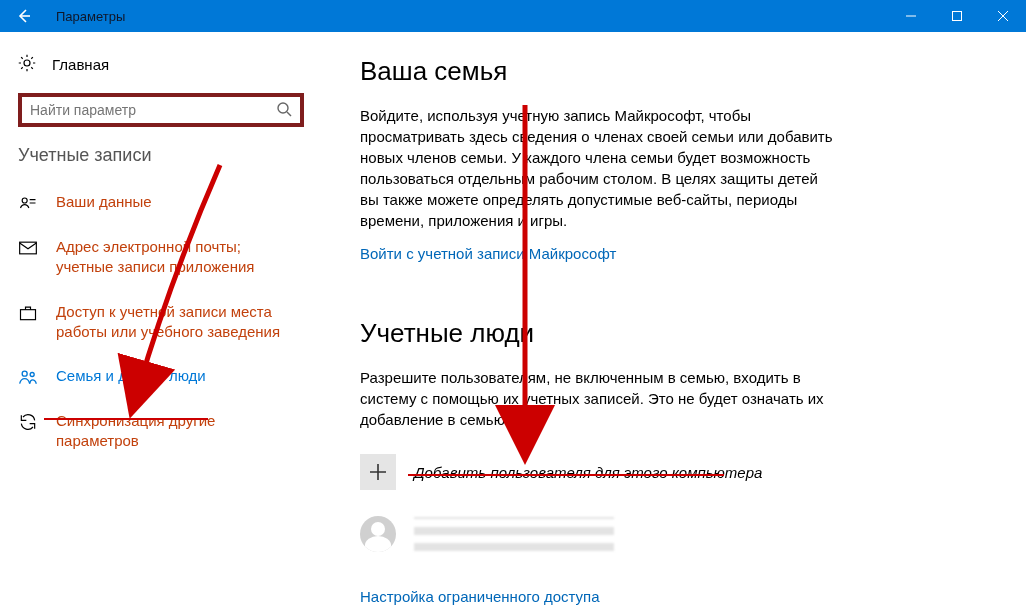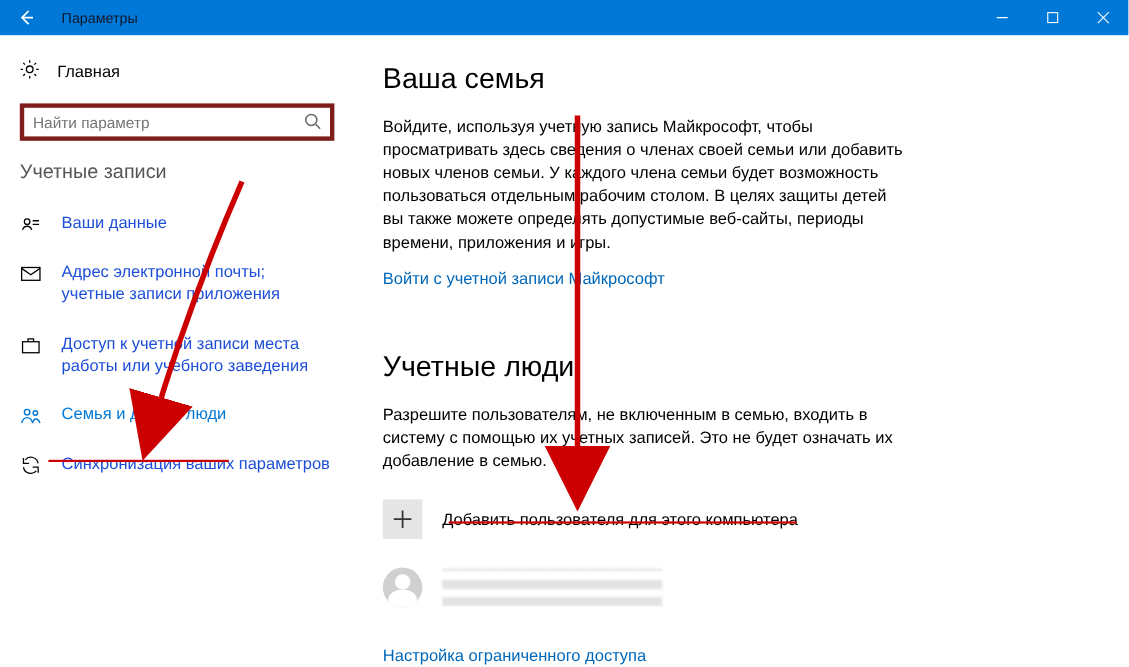--- a/index.html
+++ b/index.html
@@ -30,20 +30,21 @@
     flex: 1;
   }
   .winbtns { display: flex; }
   .winbtn {
     width: 46px; height: 32px;
     display:flex; align-items:center; justify-content:center;
   }
   .content {
     display: flex;
     height: calc(100% - 32px);
+    gap: 12px;
   }
   .sidebar {
     width: 318px;
     padding: 16px 8px 16px 8px;
   }
   .home-row {
     display:flex; align-items:center; gap:16px;
     padding: 6px 10px 10px 10px;
     font-size: 15px;
   }
@@ -62,21 +63,21 @@
   }
   .side-heading {
     color:#555; font-size:18px;
     padding: 4px 10px 14px 10px;
   }
   .nav-list { list-style:none; }
   .nav-item {
     display:flex; align-items:flex-start; gap:18px;
     padding: 12px 10px;
     font-size: 15px;
-    color:#1d4ed8;
+    color:#c2410c;
     cursor: default;
   }
   .nav-item.active { color:#0078d7; }
   .nav-item .icon {
     width: 20px; height:20px; flex-shrink:0;
     display:flex; align-items:center; justify-content:center;
     margin-top:1px;
   }
   .nav-item .label { line-height:1.35; }
   .main {
@@ -106,21 +107,21 @@
   .add-row {
     display:flex; align-items:center; gap:18px;
     margin-top: 24px;
   }
   .plus-btn {
     width: 36px; height:36px;
     background:#e5e5e5;
     display:flex; align-items:center; justify-content:center;
     font-size: 20px; color:#333;
   }
-  .add-label { font-size:15px; }
+  .add-label { font-size:15px;font-style:italic; }
   .user-row {
     display:flex; align-items:center; gap:18px;
     margin-top: 26px;
   }
   .avatar {
     width:36px; height:36px; border-radius:50%;
     background:#d0d0d0;
     position:relative; overflow:hidden;
   }
   .avatar::before, .avatar::after { content:""; position:absolute; background:#fff; }
@@ -236,21 +237,21 @@
         </span>
         <span class="label">Семья и другие люди</span>
       </li>
       <li class="nav-item">
         <span class="icon">
           <svg width="20" height="20" viewBox="0 0 24 24">
               <path d="M20 10a8 8 0 0 0-14-4M4 14a8 8 0 0 0 14 4" stroke="#000" stroke-width="1.4" fill="none"></path>
               <path d="M4 4v6h6M20 20v-6h-6" stroke="#000" stroke-width="1.4" fill="none"></path>
             </svg>
         </span>
-        <span class="label">Синхронизация ваших параметров</span>
+        <span class="label">Синхронизация другие параметров</span>
       </li>
     </ul>
   </div>
 
   <div class="main">
     <h1 class="section">Ваша семья</h1>
     <p class="body-text">Войдите, используя учетную запись Майкрософт, чтобы просматривать здесь сведения о членах своей семьи или добавить новых членов семьи. У каждого члена семьи будет возможность пользоваться отдельным рабочим столом. В целях защиты детей вы также можете определять допустимые веб-сайты, периоды времени, приложения и игры.</p>
     <span class="link">Войти с учетной записи Майкрософт</span>
 
     <h1 class="section section2">Учетные люди</h1>

